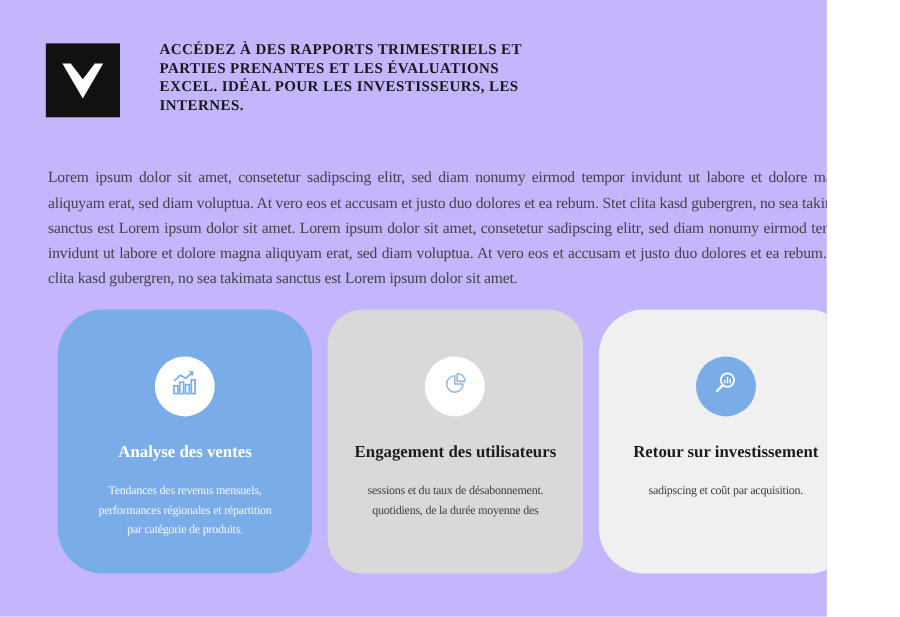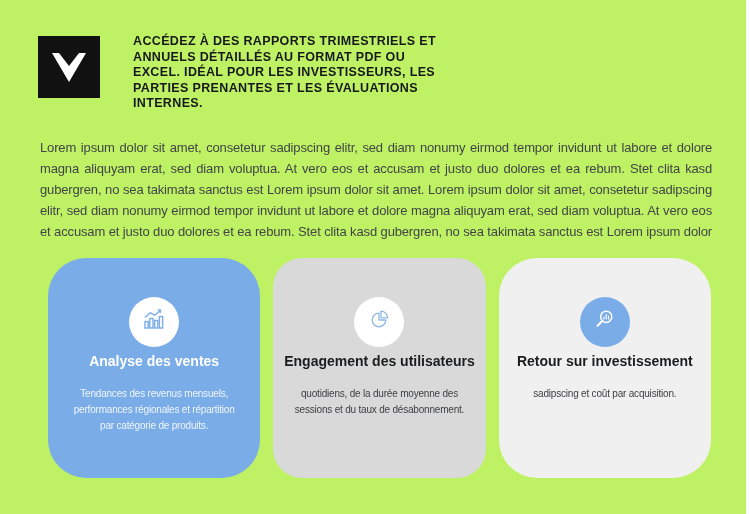--- a/index.html
+++ b/index.html
@@ -1,22 +1,22 @@
 <!DOCTYPE html>
 <html><head>
 <meta charset="utf-8">
 <style>
   * { margin: 0; padding: 0; box-sizing: border-box; }
   html, body { background: #ffffff; }
   .page {
     position: relative;
-    width: 746px;
+    width: 689px;
     height: 514px;
-    background: #bef264;
-    font-family: Liberation Sans, sans-serif;
+    background: #c4b5fd;
+    font-family: Liberation Serif, serif;
     overflow: hidden;
   }
 
   
   .logo-box {
     position: absolute;
     left: 38px;
     top: 36px;
     width: 62px;
     height: 62px;
@@ -79,21 +79,21 @@
     border-radius: 50%;
     background: #ffffff;
     flex: 0 0 auto;
     display: flex;
     align-items: center;
     justify-content: center;
   }
   .card.light .icon-circle { background: #7aace8; }
 
   .card-title {
-    margin-top: 7px;
+    margin-top: 23px;
     font-size: 14px;
     line-height: 15.5px;
     font-weight: bold;
     color: #1b1c1e;
     text-align: center;
   }
   .card.blue .card-title { color: #ffffff; }
   .card-title .line { white-space: nowrap; }
 
   .card-desc {
@@ -116,23 +116,22 @@
     <span>
       <svg width="62" height="62" viewBox="0 0 62 62" xmlns="http://www.w3.org/2000/svg">
         <rect x="0" y="0" width="62" height="62" fill="#111111"></rect>
         <path d="M14,17 L48,17 L31,46 Z M21,17 L41,17 L31,30 Z" fill="#ffffff" fill-rule="evenodd"></path>
       </svg>
     </span>
   </div>
 
   <div class="heading">
     <div class="line">ACCÉDEZ À DES RAPPORTS TRIMESTRIELS ET</div>
-    <div class="line">ANNUELS DÉTAILLÉS AU FORMAT PDF OU</div>
+    <div class="line">PARTIES PRENANTES ET LES ÉVALUATIONS</div>
     <div class="line">EXCEL. IDÉAL POUR LES INVESTISSEURS, LES</div>
-    <div class="line">PARTIES PRENANTES ET LES ÉVALUATIONS</div>
     <div class="line">INTERNES.</div>
   </div>
 
   <div class="intro">Lorem ipsum dolor sit amet, consetetur sadipscing elitr, sed diam nonumy eirmod tempor invidunt ut labore et dolore magna aliquyam erat, sed diam voluptua. At vero eos et accusam et justo duo dolores et ea rebum. Stet clita kasd gubergren, no sea takimata sanctus est Lorem ipsum dolor sit amet. Lorem ipsum dolor sit amet, consetetur sadipscing elitr, sed diam nonumy eirmod tempor invidunt ut labore et dolore magna aliquyam erat, sed diam voluptua. At vero eos et accusam et justo duo dolores et ea rebum. Stet clita kasd gubergren, no sea takimata sanctus est Lorem ipsum dolor sit amet.</div>
 
   <div class="cards">
 
     <div class="card blue">
       <div class="icon-circle">
         <span>
@@ -164,22 +163,22 @@
             <path d="M13 6.2 A 6.8 6.8 0 1 0 19.8 13 L 13 13 Z"></path>
             <path d="M15 4.2 A 6.6 6.6 0 0 1 21.6 10.8 L 15 10.8 Z"></path>
           </svg>
         </span>
       </div>
       <div class="card-title">
         <div class="line">Engagement des utilisateurs</div>
 
       </div>
       <div class="card-desc">
+        <div class="line">sessions et du taux de désabonnement.</div>
         <div class="line">quotidiens, de la durée moyenne des</div>
-        <div class="line">sessions et du taux de désabonnement.</div>
       </div>
     </div>
 
     <div class="card light">
       <div class="icon-circle">
         <span>
           <svg width="26" height="26" viewBox="0 0 26 26" xmlns="http://www.w3.org/2000/svg" fill="none" stroke="#ffffff">
             <circle cx="14.2" cy="9.8" r="5.6" stroke-width="1.5"></circle>
             <line x1="10" y1="14.2" x2="5.6" y2="18.8" stroke-width="2" stroke-linecap="round"></line>
             <path d="M11.9 12 V10.2 M14.2 12 V7.6 M16.5 12 V9.2" stroke-width="1.2" stroke-linecap="round"></path>

